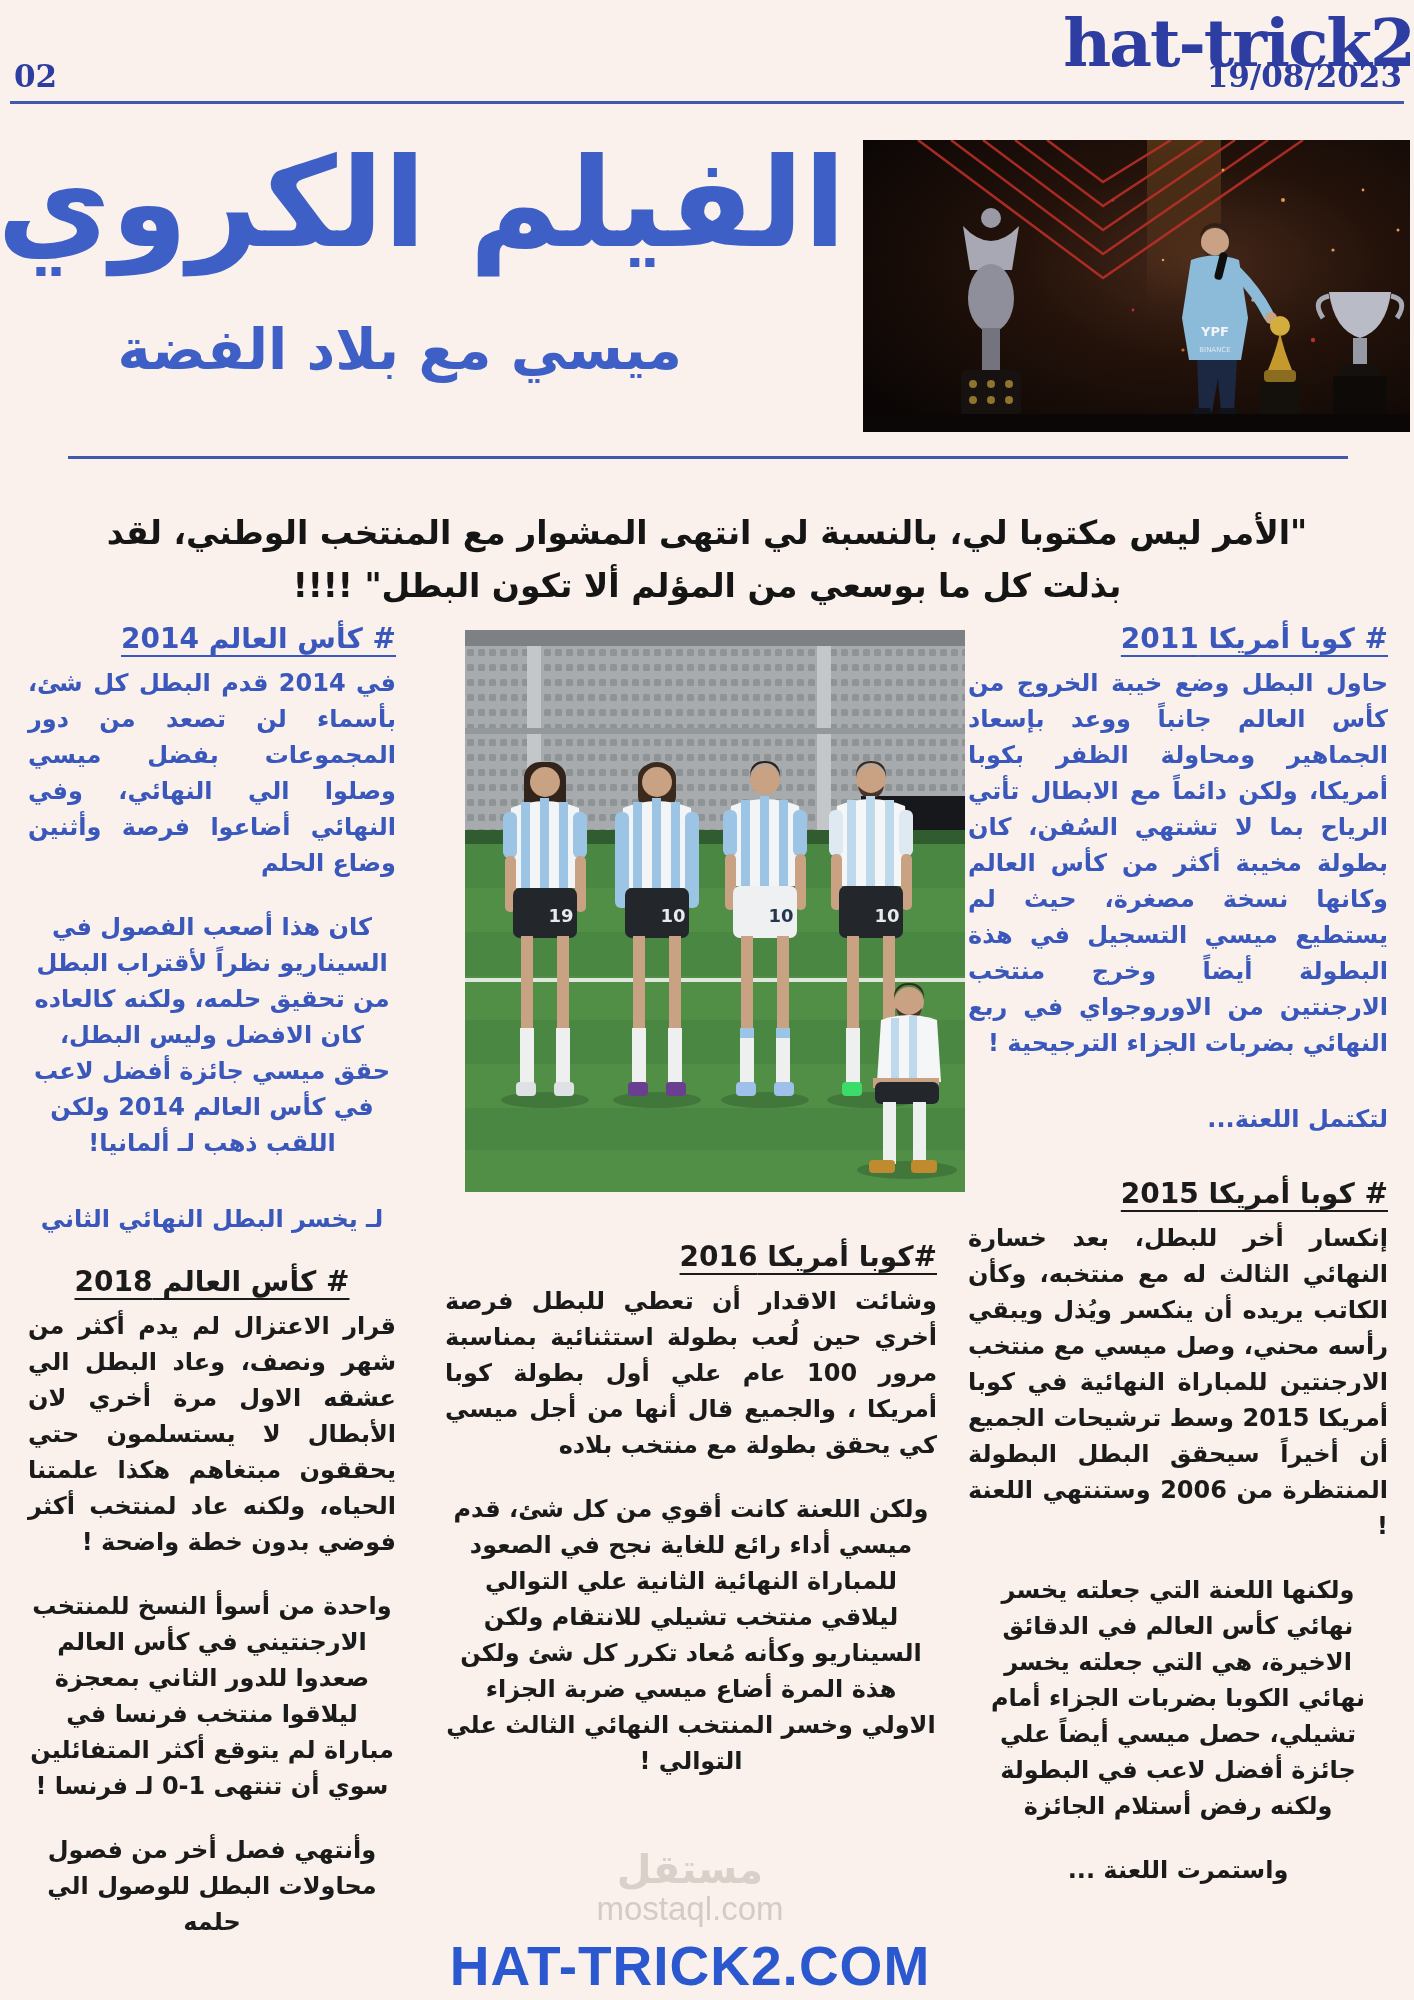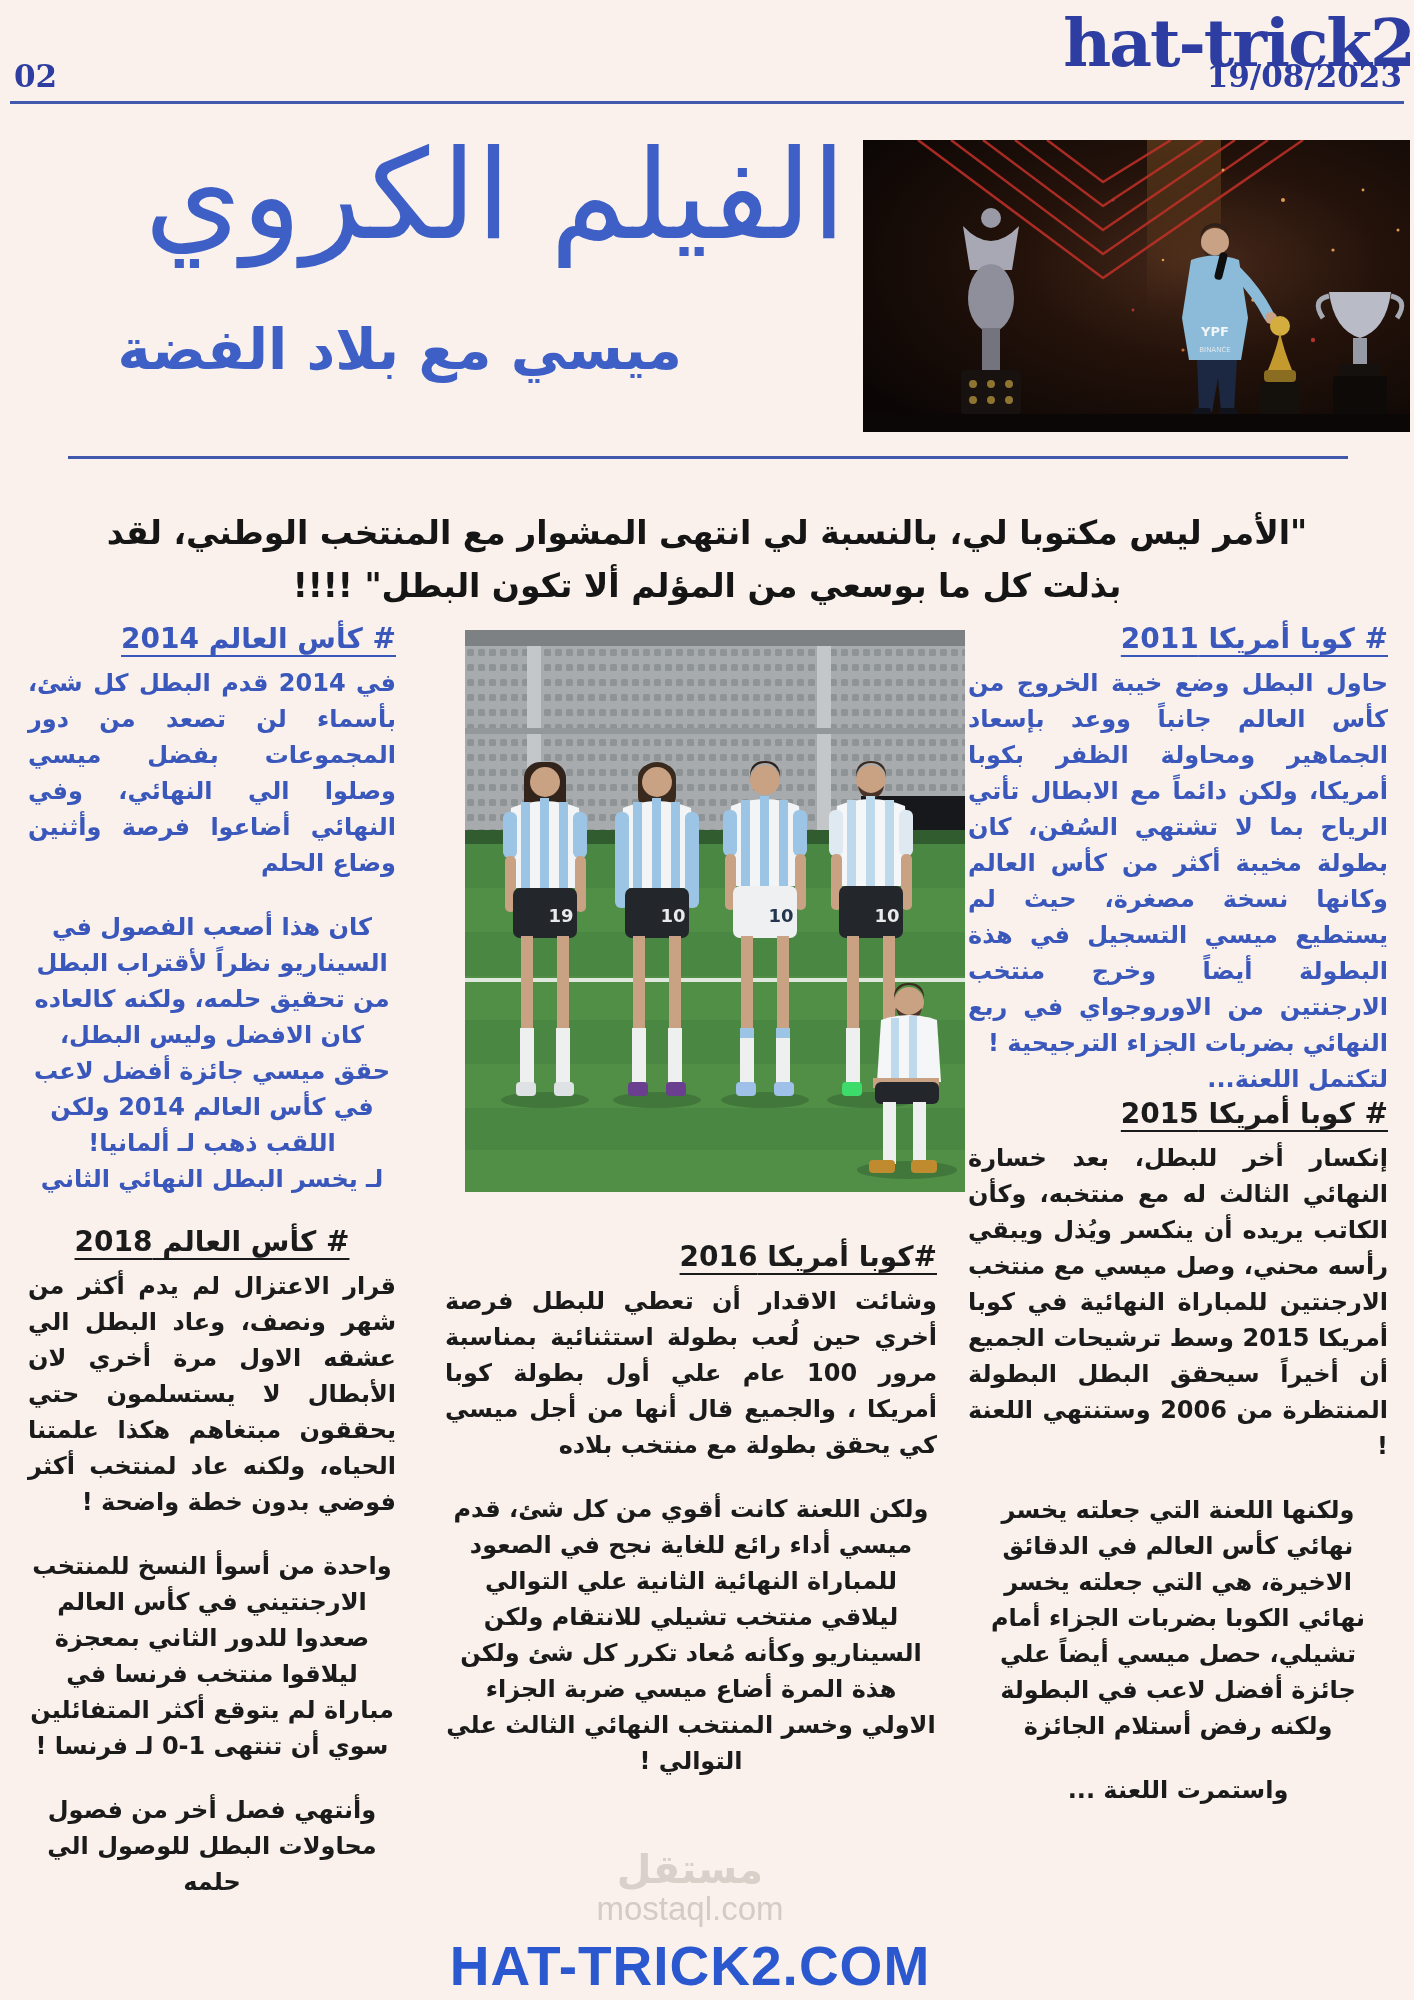--- a/index.html
+++ b/index.html
@@ -9,43 +9,43 @@
   .page-num{position:absolute;left:14px;top:58px;font-family:"DejaVu Serif",serif;
             font-weight:700;font-size:31px;color:#2d3da1;}
   .date{position:absolute;right:12px;top:58px;font-family:"DejaVu Serif",serif;
         font-weight:700;font-size:31px;color:#2d3da1;}
   .masthead{position:absolute;top:4px;left:0;width:100%;text-align:right;
             font-family:"DejaVu Serif",serif;font-weight:700;font-size:66px;
             color:#2d3da1;letter-spacing:-2px;}
   .rule-top{position:absolute;left:10px;right:10px;top:101px;height:3px;background:#4059ae;}
   .rule-mid{position:absolute;left:68px;right:66px;top:456px;height:3px;background:#4059ae;}
   
-  .hero-title{position:absolute;top:130px;left:40px;width:806px;direction:rtl;text-align:right;
-              color:#3e60c6;font-weight:400;font-size:124px;line-height:1.05;white-space:nowrap;}
+  .hero-title{position:absolute;top:138px;left:40px;width:806px;direction:rtl;text-align:right;
+              color:#3e60c6;font-weight:700;font-size:124px;line-height:1.05;white-space:nowrap;}
   .hero-sub{position:absolute;top:316px;left:40px;width:642px;direction:rtl;text-align:right;
             color:#3e60c6;font-weight:700;font-size:56px;line-height:1.2;white-space:nowrap;}
   .stage-photo{position:absolute;left:863px;top:140px;width:547px;height:292px;}
   .team-photo{position:absolute;left:465px;top:630px;width:500px;height:562px;}
   .stage-photo svg,.team-photo svg{display:block;width:100%;height:100%;}
   
   .quote{position:absolute;top:506px;left:70px;right:70px;direction:rtl;text-align:center;
          color:#151515;font-weight:700;font-size:33px;line-height:53px;}
   
   .col{position:absolute;direction:rtl;}
   .col-right{top:622px;right:26px;width:420px;}
   .col-left{top:622px;left:28px;width:368px;}
   .col-mid{top:1240px;left:445px;width:492px;}
   .sec-h{margin:0 0 10px;font-size:28px;font-weight:700;text-decoration:underline;
          text-underline-offset:7px;text-decoration-thickness:2px;}
   .body{margin:0;font-size:24px;line-height:36px;font-weight:700;}
   .just{text-align:justify;}
   .blue{color:#3a57bb;}
   .dark{color:#1b1b1b;}
   .mt{margin-top:28px;text-align:center;}
-  .mt-lg{}
+  .mt-lg{margin-top:40px;}
   .center{text-align:center;}
   
   .watermark{position:absolute;top:1848px;left:335px;width:710px;text-align:center;
              pointer-events:none;z-index:5;}
   .wm-word{font-size:40px;font-weight:700;color:#d8d0c9;direction:rtl;line-height:1.05;}
   .wm-domain{font-size:33px;font-weight:400;color:#d3cbc4;font-family:"Liberation Sans",sans-serif;}
   .site{position:absolute;top:1934px;left:240px;width:900px;text-align:center;z-index:6;
         font-family:"Liberation Sans",sans-serif;font-weight:700;font-size:55px;
         color:#2b58cf;letter-spacing:1px;cursor:pointer;}
 </style>

